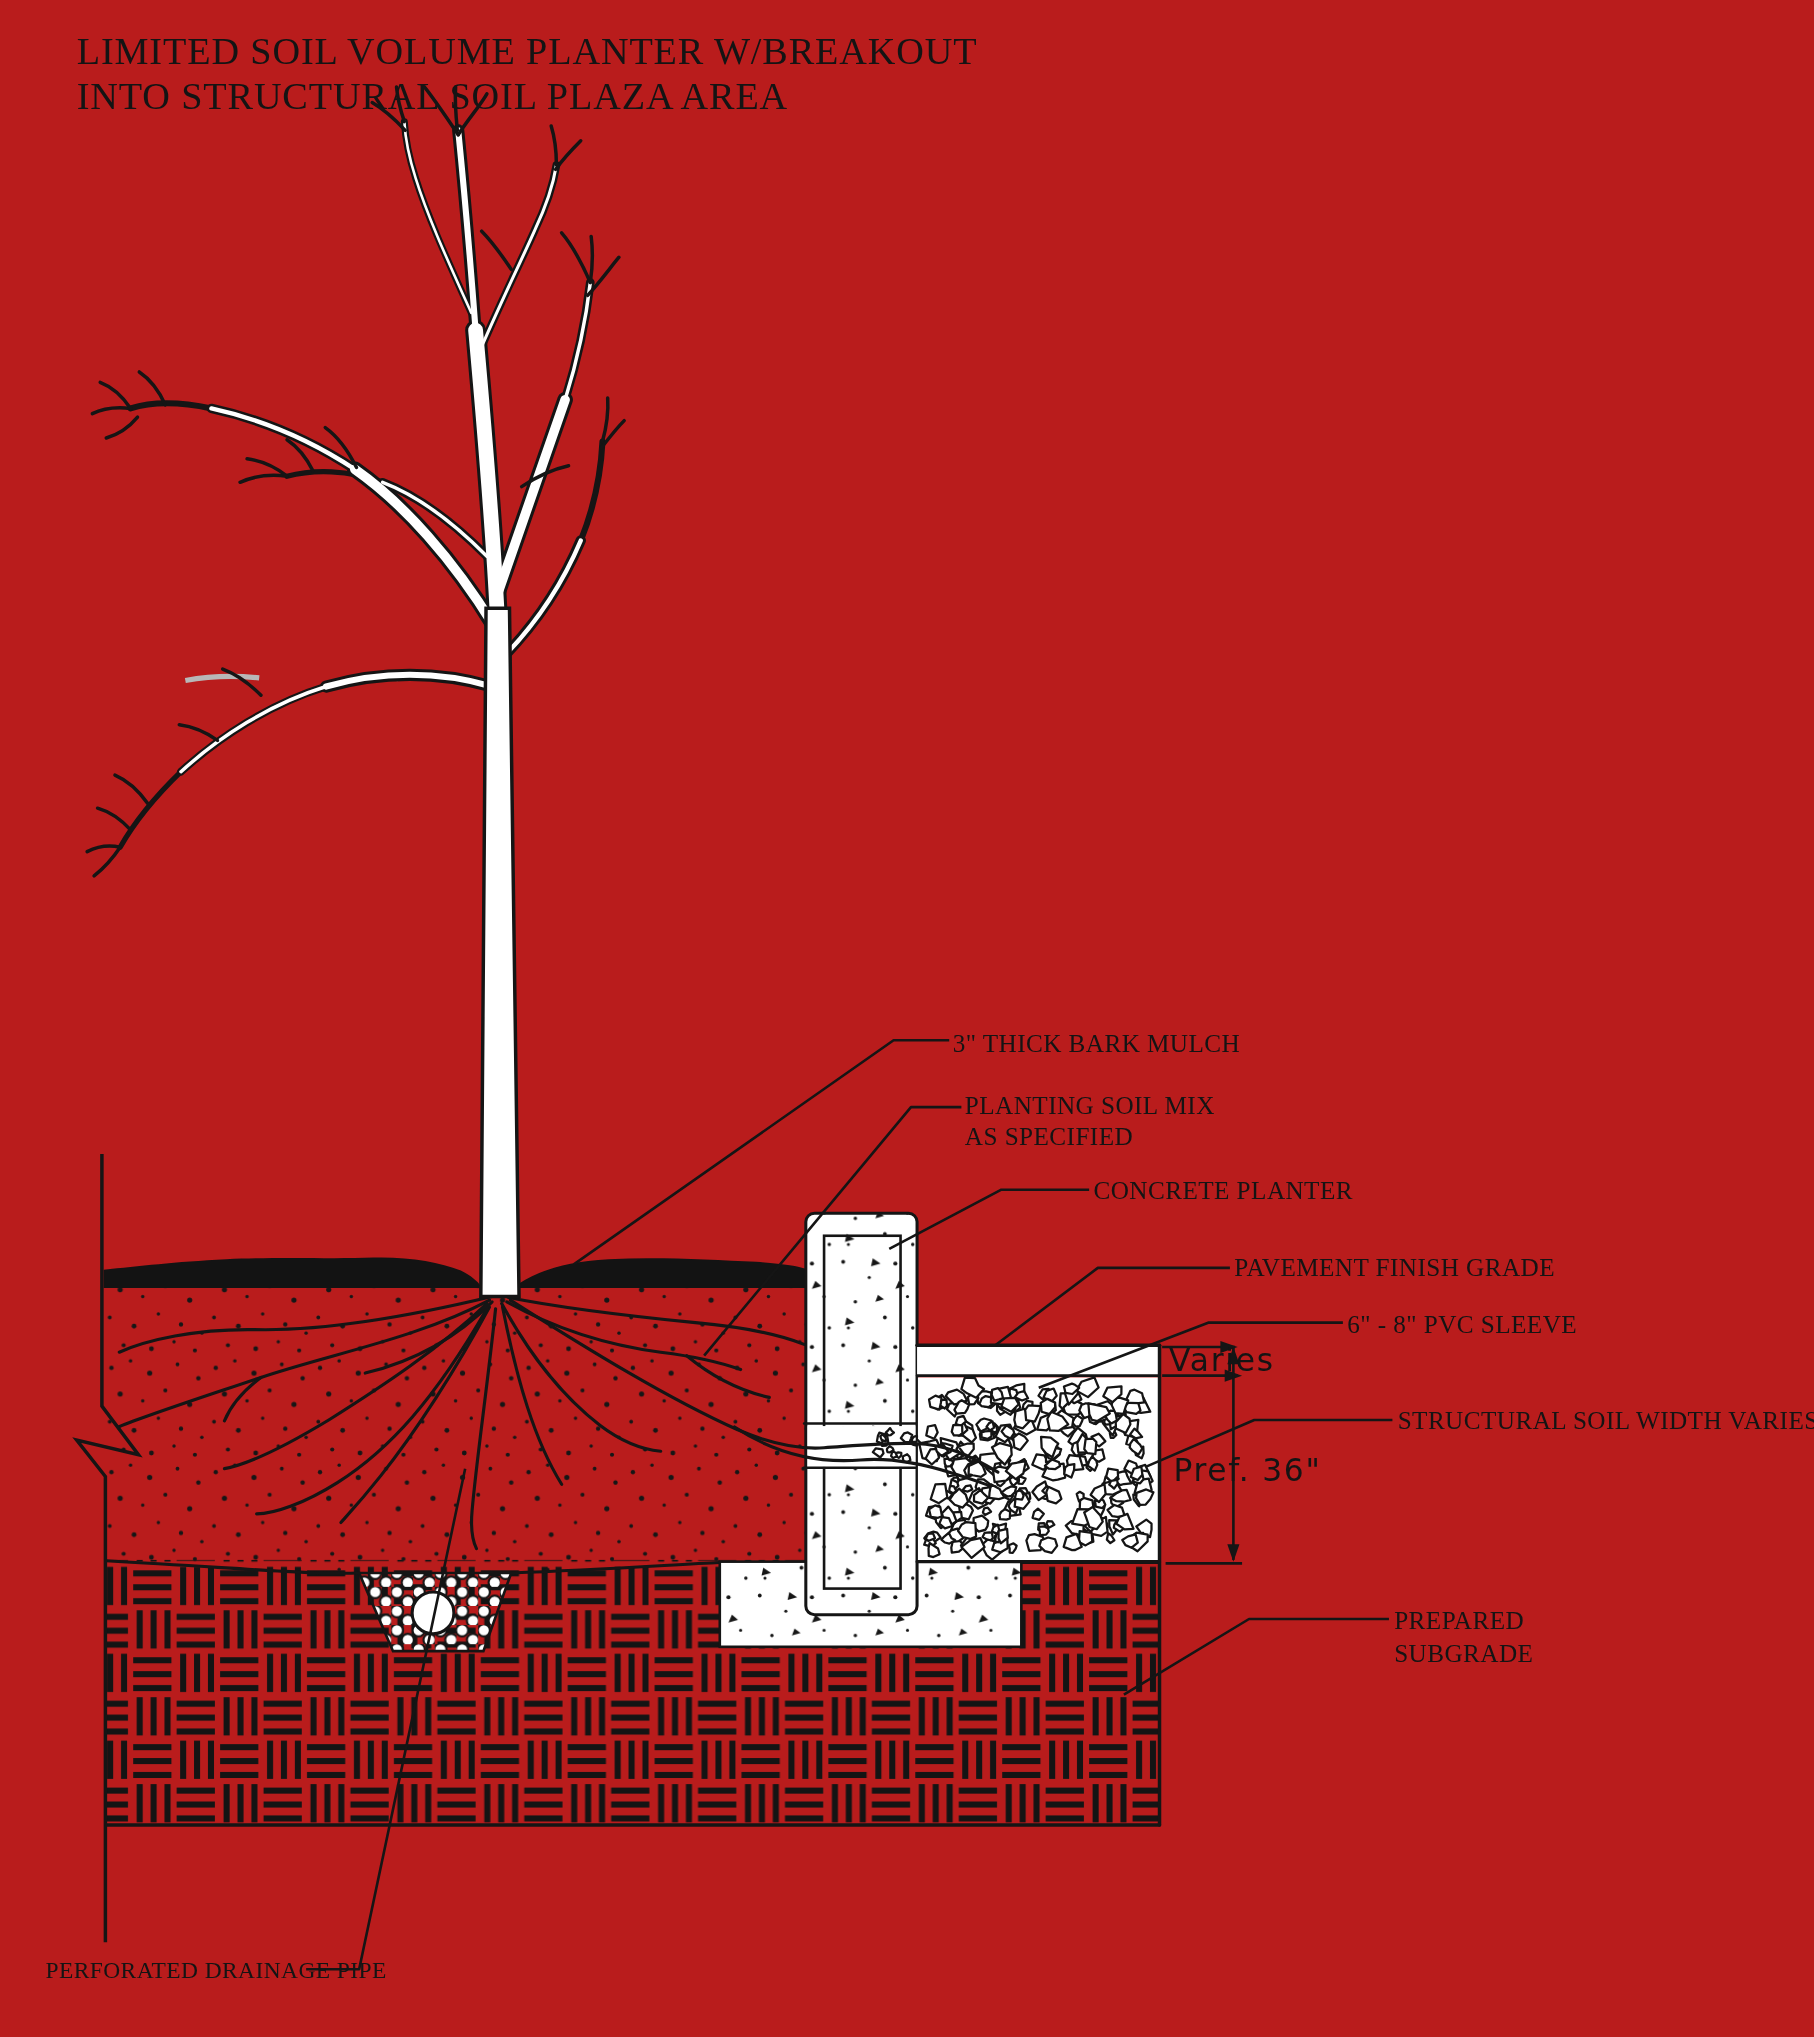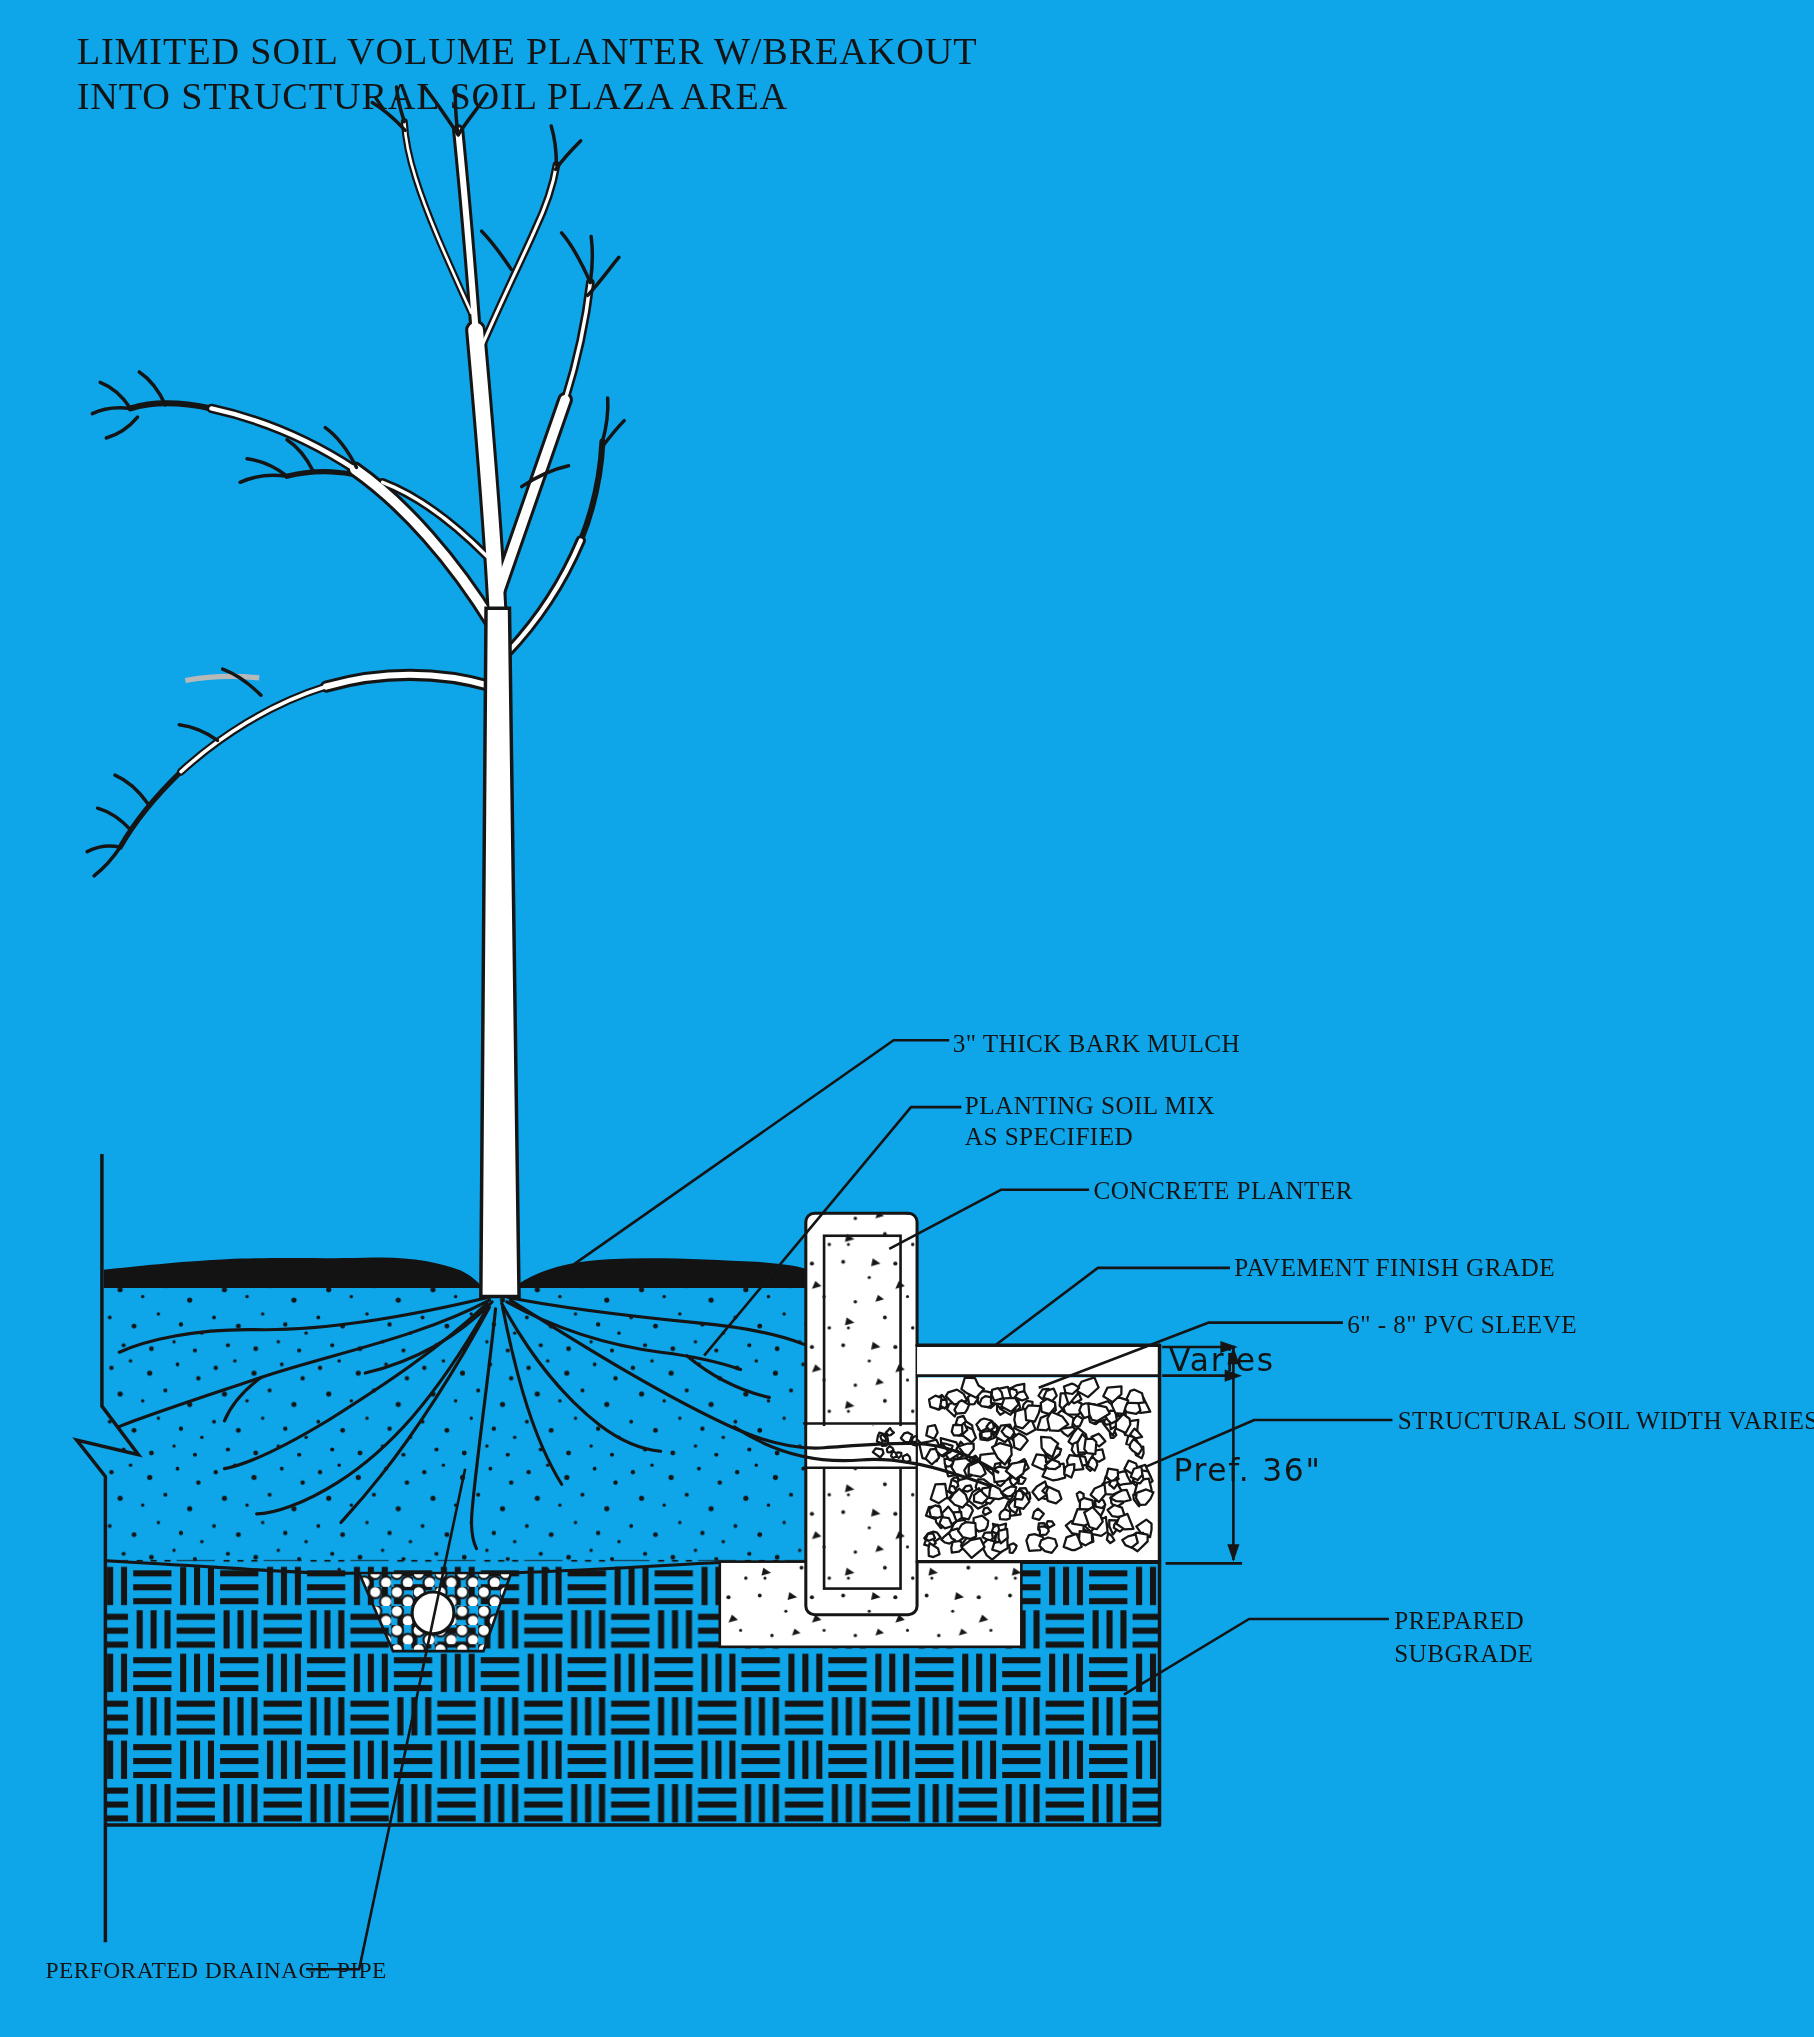--- a/index.html
+++ b/index.html
@@ -1,16 +1,16 @@
 <!DOCTYPE html>
 <html style="font-size:14px"><head>
 <meta charset="utf-8">
 <style>
   html,body{margin:0;padding:0;background:#ffffff;}
-  #page{position:relative;width:1815px;height:2037px;background:#0ea5e9;overflow:hidden;}
+  #page{position:relative;width:1815px;height:2037px;background:#b91c1c;overflow:hidden;}
   svg{display:block;}
   .ttl{font:44px "Liberation Serif","DejaVu Serif",serif;fill:#141414;letter-spacing:1px;}
   .lbl{font:29px "Liberation Serif","DejaVu Serif",serif;fill:#141414;letter-spacing:.5px;}
   .lbl-sm{font:27px "Liberation Serif","DejaVu Serif",serif;fill:#141414;letter-spacing:.5px;}
   .hand{font:36px "DejaVu Sans",sans-serif;fill:#141414;letter-spacing:2px;}
   .ink{stroke:#151515;fill:none;stroke-linecap:round;}
   .leader{stroke:#151515;stroke-width:3;fill:none;stroke-linejoin:round;}
   .dim{stroke:#151515;stroke-width:3;fill:none;}
   .arrow{fill:#151515;stroke:none;}
   .limbB{stroke:#151515;fill:none;stroke-linecap:round;}

